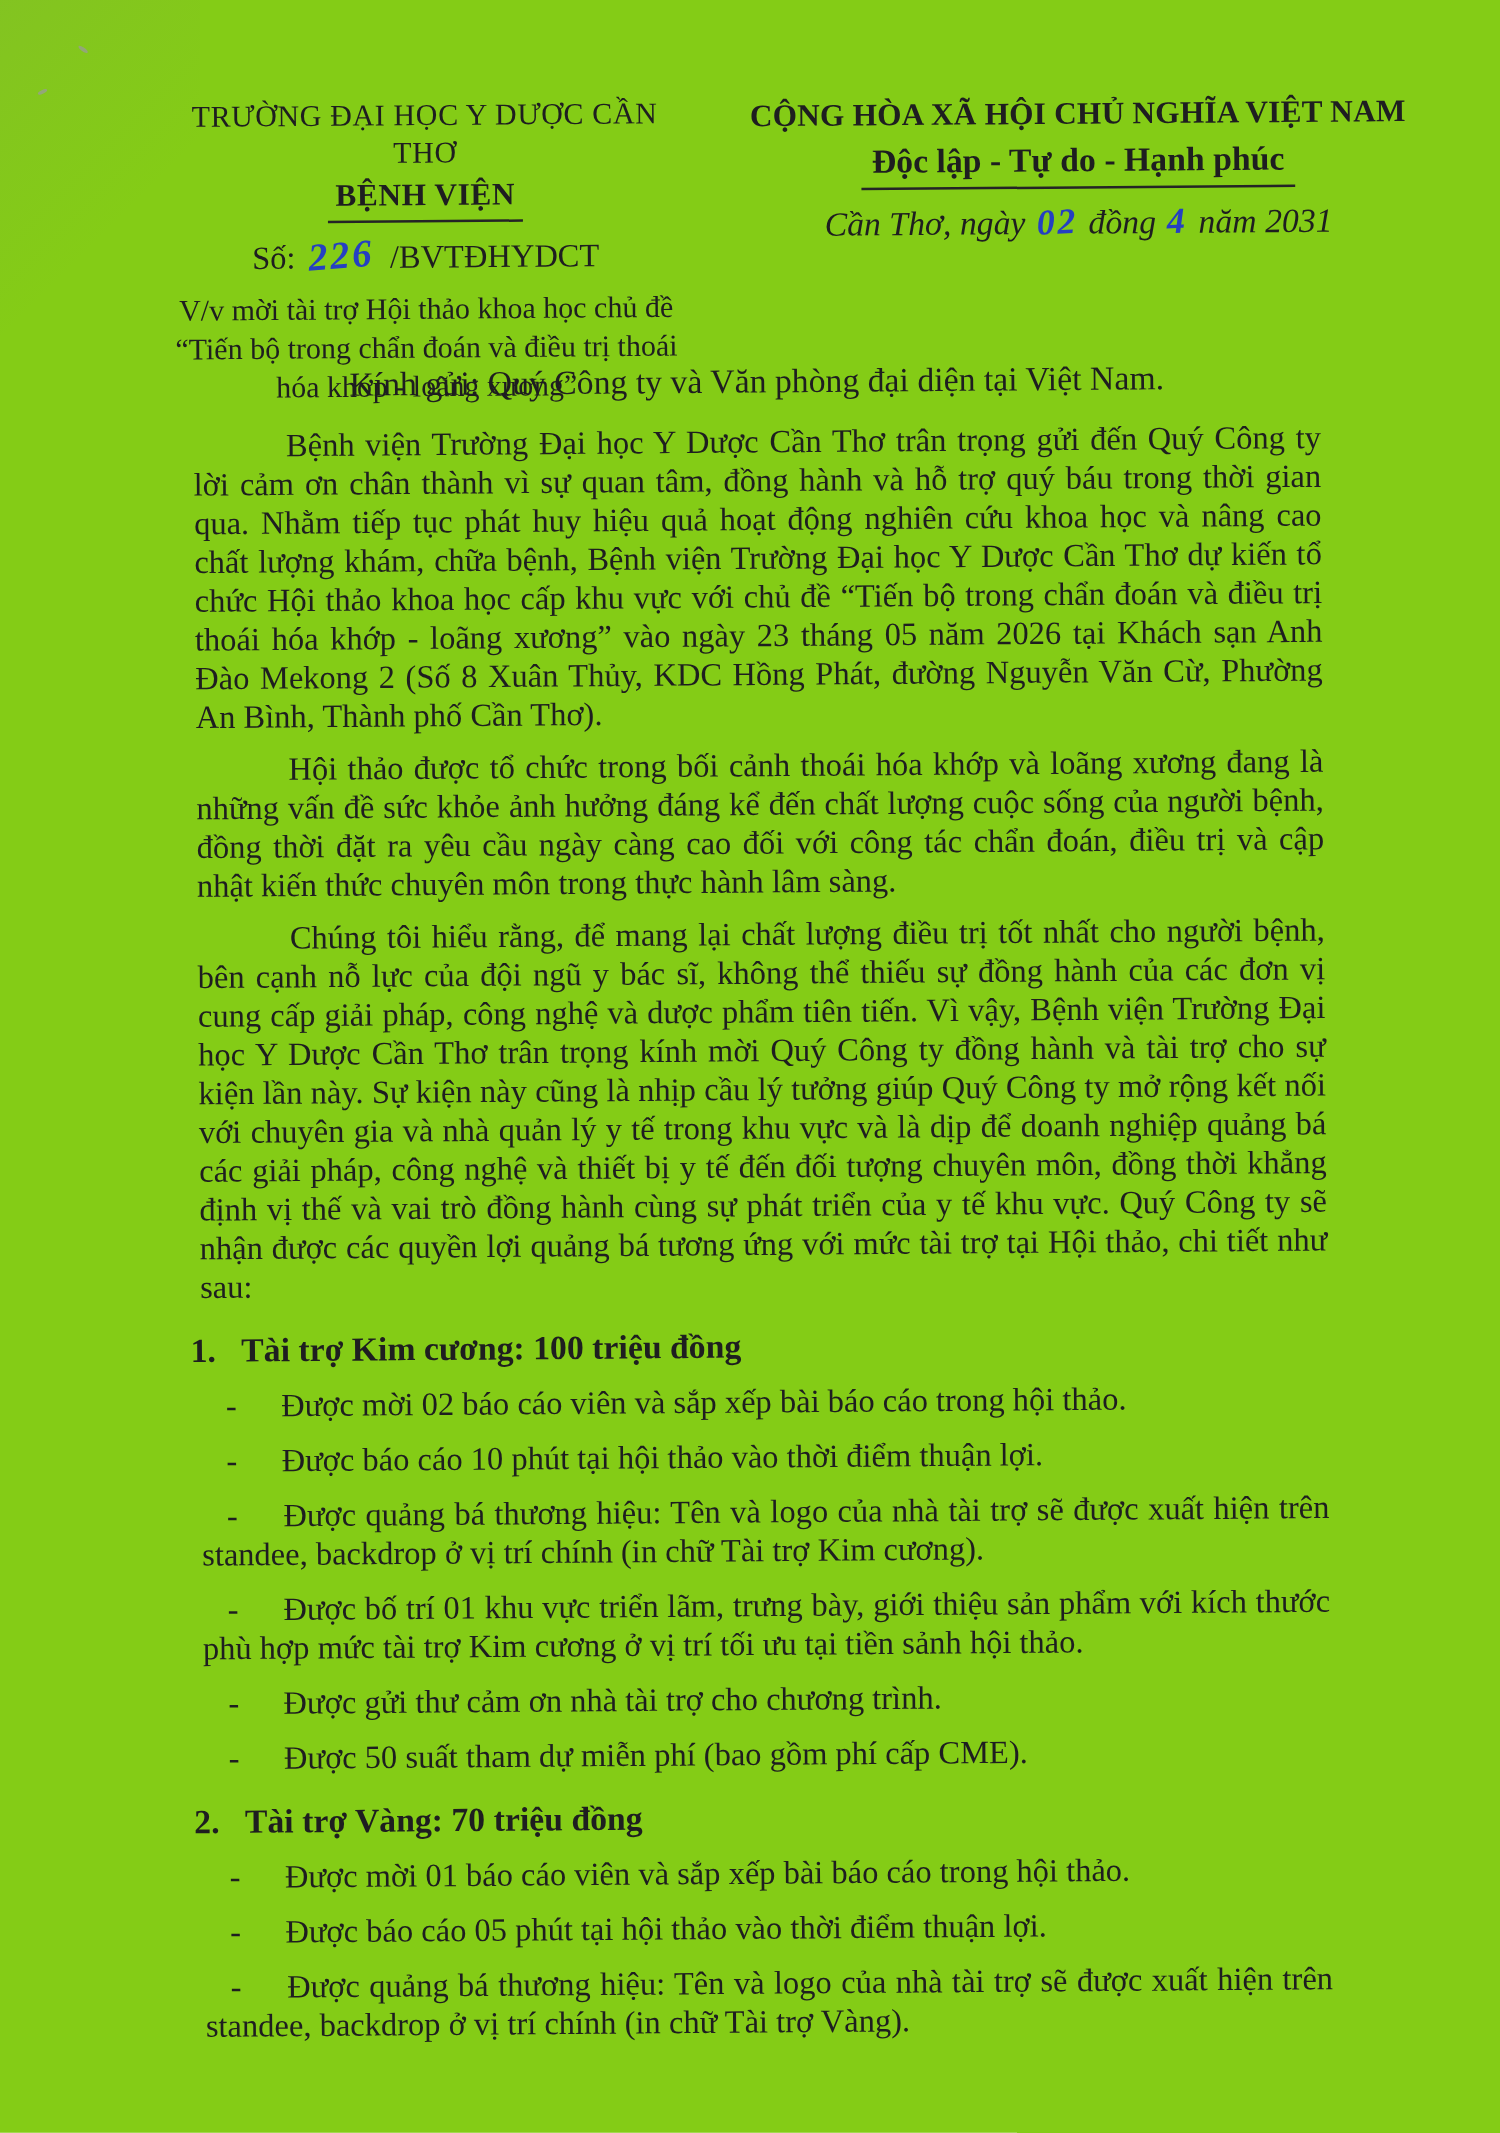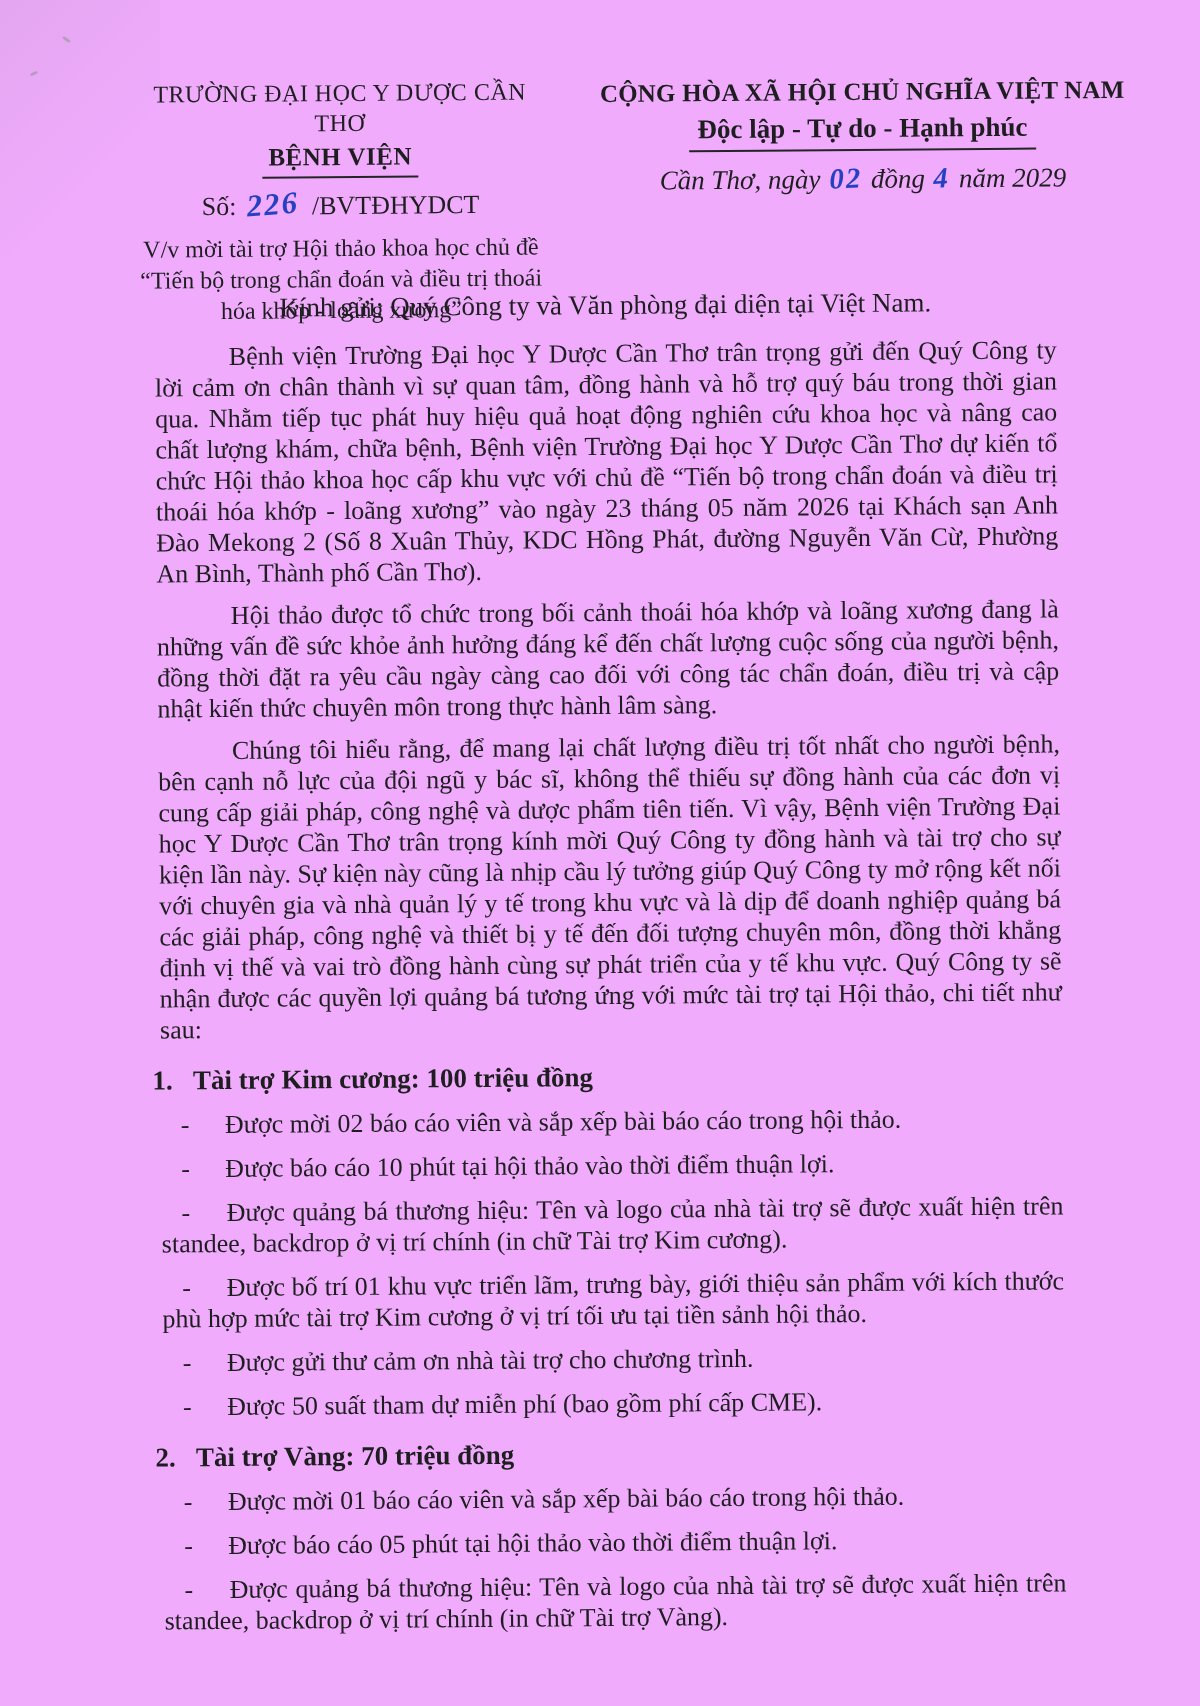--- a/index.html
+++ b/index.html
@@ -77,21 +77,21 @@
   }
   .sec-num{margin-right:14px;}
   .bullet{
     margin:13px 0 0;text-align:justify;text-indent:20px;
   }
   .bullet .marker{margin-right:29px;}
 </style>
 </head>
 <body style="color: rgb(30, 30, 32);">
 
-<div class="sheet" style="background: #f0abfc;">
+<div class="sheet" style="background: #84cc16;">
   <div class="corner-shade"></div>
   <span class="speck s1"></span>
   <span class="speck s2"></span>
 
   <div class="scan">
 
     <div class="hdr-left">
       <div class="org-parent">TRƯỜNG ĐẠI HỌC Y DƯỢC CẦN THƠ</div>
       <div class="org-name-wrap">
         <span class="org-name">BỆNH VIỆN</span>
@@ -109,21 +109,21 @@
     <div class="hdr-right">
       <div class="motto1">CỘNG HÒA XÃ HỘI CHỦ NGHĨA VIỆT NAM</div>
       <div class="motto2-wrap">
         <span class="motto2">Độc lập - Tự do - Hạnh phúc</span>
       </div>
       <div class="dateline">
         <span>Cần Thơ, ngày</span>
         <span class="handwrite hw-date" style="color: rgb(37, 64, 194);">02</span>
         <span>đồng</span>
         <span class="handwrite hw-date" style="color: rgb(37, 64, 194);">4</span>
-        <span>năm 2029</span>
+        <span>năm 2031</span>
       </div>
     </div>
 
     <div class="letter-body">
       <p class="salutation">Kính gửi: Quý Công ty và Văn phòng đại diện tại Việt Nam.</p>
 
       <p class="para">Bệnh viện Trường Đại học Y Dược Cần Thơ trân trọng gửi đến Quý Công ty lời cảm ơn chân thành vì sự quan tâm, đồng hành và hỗ trợ quý báu trong thời gian qua. Nhằm tiếp tục phát huy hiệu quả hoạt động nghiên cứu khoa học và nâng cao chất lượng khám, chữa bệnh, Bệnh viện Trường Đại học Y Dược Cần Thơ dự kiến tổ chức Hội thảo khoa học cấp khu vực với chủ đề “Tiến bộ trong chẩn đoán và điều trị thoái hóa khớp - loãng xương” vào ngày 23 tháng 05 năm 2026 tại Khách sạn Anh Đào Mekong 2 (Số 8 Xuân Thủy, KDC Hồng Phát, đường Nguyễn Văn Cừ, Phường An Bình, Thành phố Cần Thơ).</p>
       <p class="para">Hội thảo được tổ chức trong bối cảnh thoái hóa khớp và loãng xương đang là những vấn đề sức khỏe ảnh hưởng đáng kể đến chất lượng cuộc sống của người bệnh, đồng thời đặt ra yêu cầu ngày càng cao đối với công tác chẩn đoán, điều trị và cập nhật kiến thức chuyên môn trong thực hành lâm sàng.</p>
       <p class="para">Chúng tôi hiểu rằng, để mang lại chất lượng điều trị tốt nhất cho người bệnh, bên cạnh nỗ lực của đội ngũ y bác sĩ, không thể thiếu sự đồng hành của các đơn vị cung cấp giải pháp, công nghệ và dược phẩm tiên tiến. Vì vậy, Bệnh viện Trường Đại học Y Dược Cần Thơ trân trọng kính mời Quý Công ty đồng hành và tài trợ cho sự kiện lần này. Sự kiện này cũng là nhịp cầu lý tưởng giúp Quý Công ty mở rộng kết nối với chuyên gia và nhà quản lý y tế trong khu vực và là dịp để doanh nghiệp quảng bá các giải pháp, công nghệ và thiết bị y tế đến đối tượng chuyên môn, đồng thời khẳng định vị thế và vai trò đồng hành cùng sự phát triển của y tế khu vực. Quý Công ty sẽ nhận được các quyền lợi quảng bá tương ứng với mức tài trợ tại Hội thảo, chi tiết như sau:</p>
 

